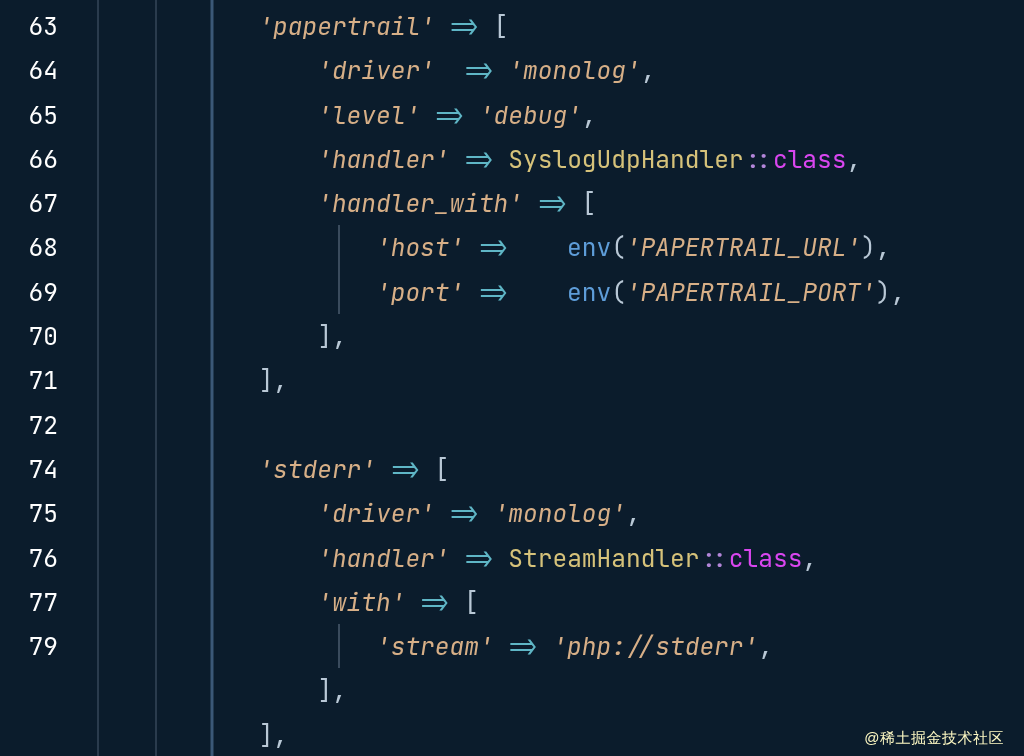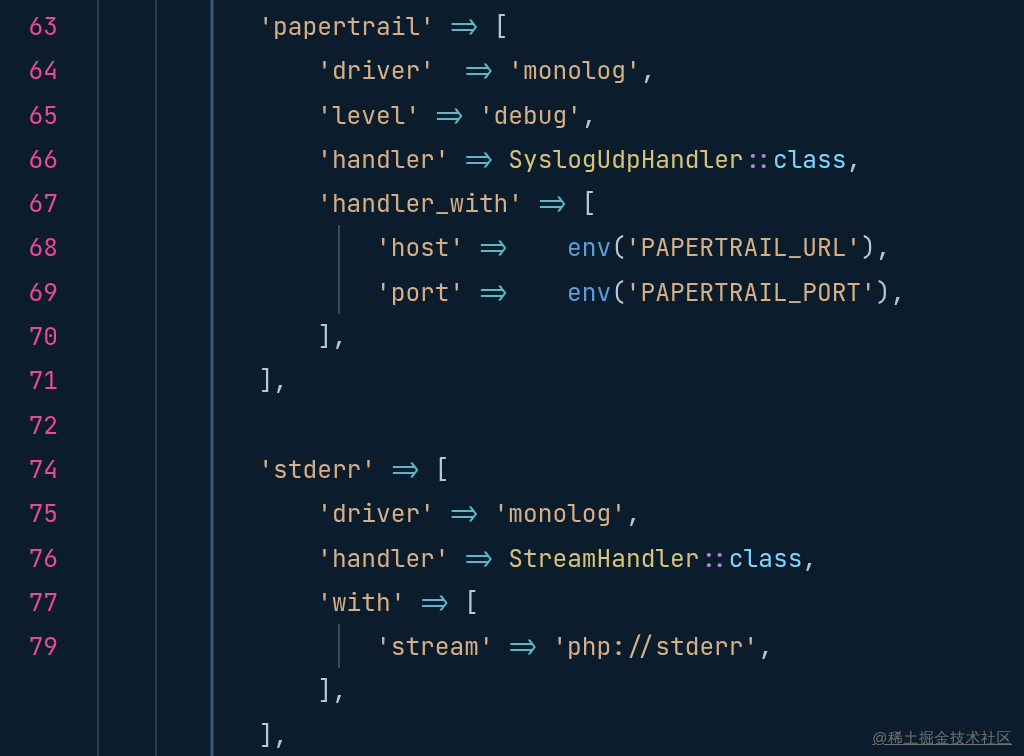--- a/index.html
+++ b/index.html
@@ -13,21 +13,21 @@
   }
   .editor{
     display:flex;
     height:100%;
     position:relative;
   }
   .gutter{
     width:70px;
     flex:none;
     padding-top:4px;
-    color:#ec4899;
+    color:#ffffff;
     text-align:right;
     user-select:none;
   }
   .gutter div{
     line-height:44.3px;
     padding-right:12px;
   }
   .guides{
     flex:none;
     width:0;
@@ -63,36 +63,35 @@
   .line .ig{
     display:inline-block;
     width:0;
     height:44.3px;
     border-left:2px solid #3a4b5d;
     position:absolute;
     left:268px;
     top:0;
   }
   
-  .str{color:#d7af87;}       
+  .str{color:#d7af87;font-style:italic;}       
   .pun{color:#b9c8d6;}       
   .arr{color:#5fb6c6;}       
   .cls{color:#d6c27a;text-align:right;}       
   .scope{color:#b386d9;}     
-  .kw{color:#7dd3fc;}        
+  .kw{color:#d946ef;}        
   .fn{color:#5e9dd9;margin-left:44px;}        
   .watermark{
     position:absolute;
-    right:12px;
+    right:20px;
     bottom:8px;
     font-family:-apple-system,sans-serif;
     font-size:15px;
-    color:#737373;
+    color:#fef9c3;
     letter-spacing:0.5px;
-    text-decoration:underline;
   }
 </style>
 </head>
 <body>
 
 <div class="editor">
   <div class="gutter" id="gutter">
       <div>63</div>
       <div>64</div>
       <div>65</div>

